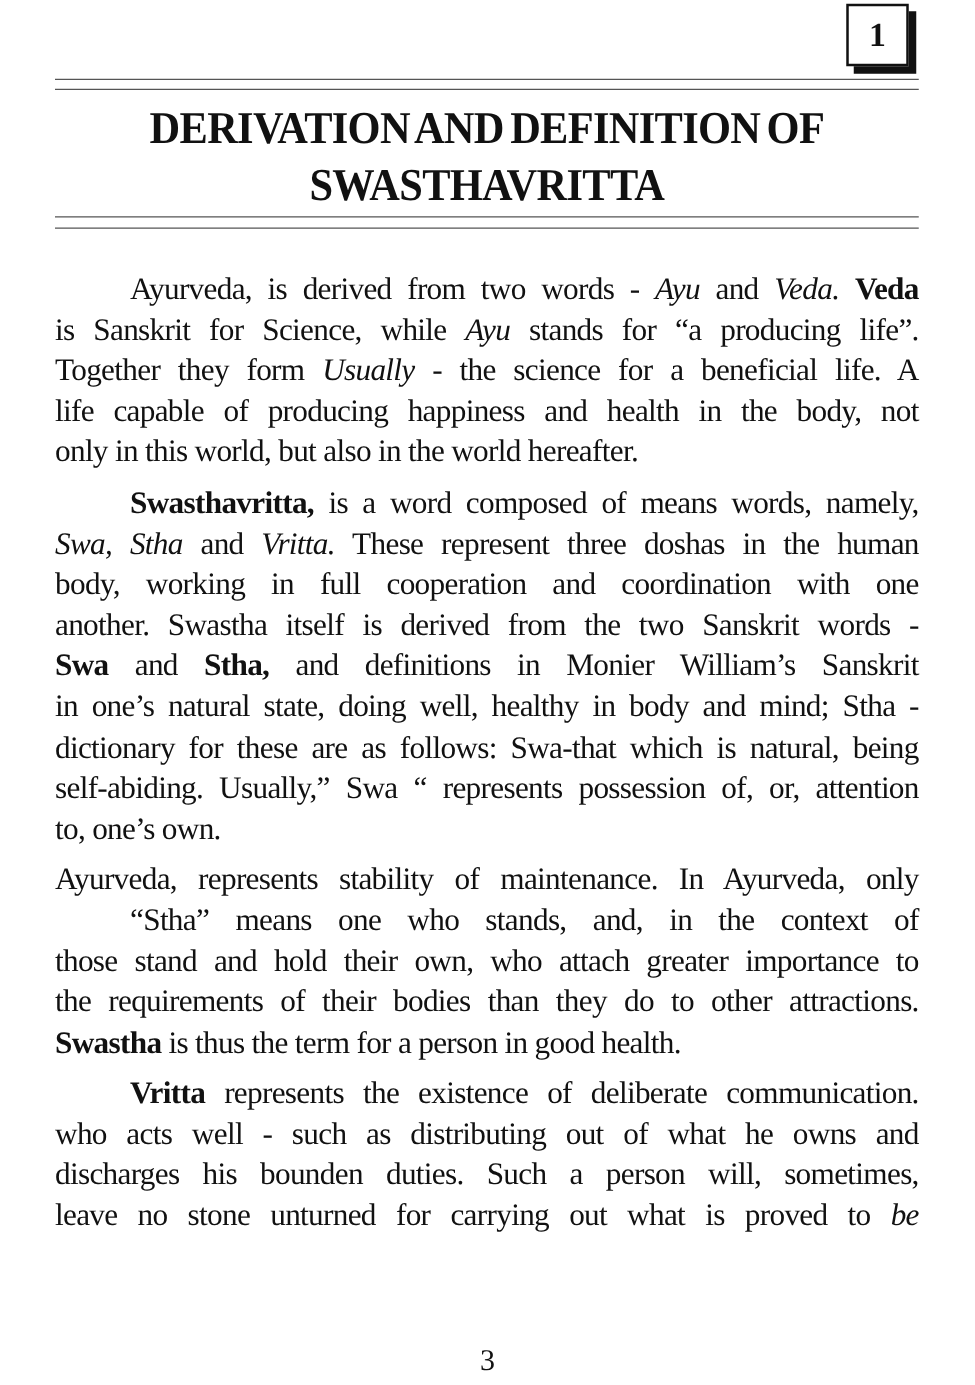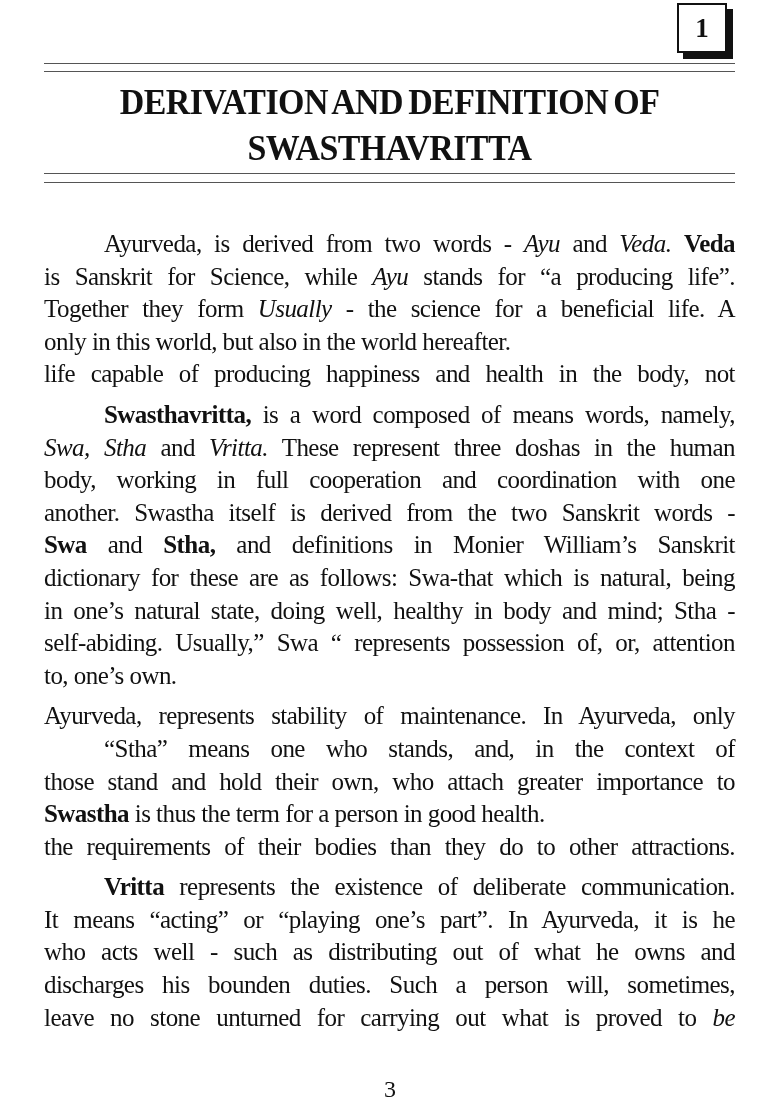--- a/index.html
+++ b/index.html
@@ -49,21 +49,21 @@
       line-height: 46px;
       letter-spacing: -0.6px;
       word-spacing: -3px;
       transform: scaleX(0.93);
       transform-origin: center top;
     }
     .body-text {
       position: absolute;
       left: 44px;
       width: 691px;
-      top: 228px;
+      top: 216px;
       font-size: 25px;
       line-height: 32.6px;
       letter-spacing: -0.55px;
     }
     .line {
       display: block;
       white-space: nowrap;
       text-align: justify;
       text-align-last: justify;
       height: 32.6px;
@@ -103,46 +103,45 @@
 </div>
 
 <div class="rule" style="top:173px;"></div>
 <div class="rule" style="top:182px;"></div>
 
 <div class="body-text" id="body-text">
     <div>
       <span class="line indent"><span>Ayurveda, is derived from two words - </span><i>Ayu</i><span> and </span><i>Veda.</i><span> </span><b>Veda</b></span>
       <span class="line"><span>is Sanskrit for Science, while </span><i>Ayu</i><span> stands for “a producing life”.</span></span>
       <span class="line"><span>Together they form </span><i>Usually</i><span> - the science for a beneficial life. A</span></span>
+      <span class="line"><span>life capable of producing happiness and health in the body, not</span></span>
       <span class="line last"><span>only in this world, but also in the world hereafter.</span></span>
-      <span class="line"><span>life capable of producing happiness and health in the body, not</span></span>
     </div>
     <span class="para-gap"></span>
     <div>
       <span class="line indent"><b>Swasthavritta,</b><span> is a word composed of means words, namely,</span></span>
       <span class="line"><i>Swa, Stha</i><span> and </span><i>Vritta.</i><span> These represent three doshas in the human</span></span>
       <span class="line"><span>body, working in full cooperation and coordination with one</span></span>
       <span class="line"><span>another. Swastha itself is derived from the two Sanskrit words -</span></span>
       <span class="line"><b>Swa</b><span> and </span><b>Stha,</b><span> and definitions in Monier William’s Sanskrit</span></span>
+      <span class="line"><span>in one’s natural state, doing well, healthy in body and mind; Stha -</span></span>
       <span class="line"><span>dictionary for these are as follows: Swa-that which is natural, being</span></span>
-      <span class="line"><span>in one’s natural state, doing well, healthy in body and mind; Stha -</span></span>
       <span class="line"><span>self-abiding. Usually,” Swa “ represents possession of, or, attention</span></span>
       <span class="line last"><span>to, one’s own.</span></span>
     </div>
     <span class="para-gap"></span>
     <div>
       <span class="line"><span>Ayurveda, represents stability of maintenance. In Ayurveda, only</span></span>
       <span class="line indent"><span>“Stha” means one who stands, and, in the context of</span></span>
       <span class="line"><span>those stand and hold their own, who attach greater importance to</span></span>
+      <span class="line"><span>the requirements of their bodies than they do to other attractions.</span></span>
       <span class="line last"><b>Swastha</b><span> is thus the term for a person in good health.</span></span>
-      <span class="line"><span>the requirements of their bodies than they do to other attractions.</span></span>
     </div>
     <span class="para-gap"></span>
     <div>
       <span class="line indent"><b>Vritta</b><span> represents the existence of deliberate communication.</span></span>
-      <span class="line"><span>It means “acting” or “playing one’s part”. In Ayurveda, it is he</span></span>
       <span class="line"><span>who acts well - such as distributing out of what he owns and</span></span>
       <span class="line"><span>discharges his bounden duties. Such a person will, sometimes,</span></span>
       <span class="line"><span>leave no stone unturned for carrying out what is proved to </span><i>be</i></span>
     </div>
   </div>
 
 <div class="page-number">3</div>
 
 </body></html>

